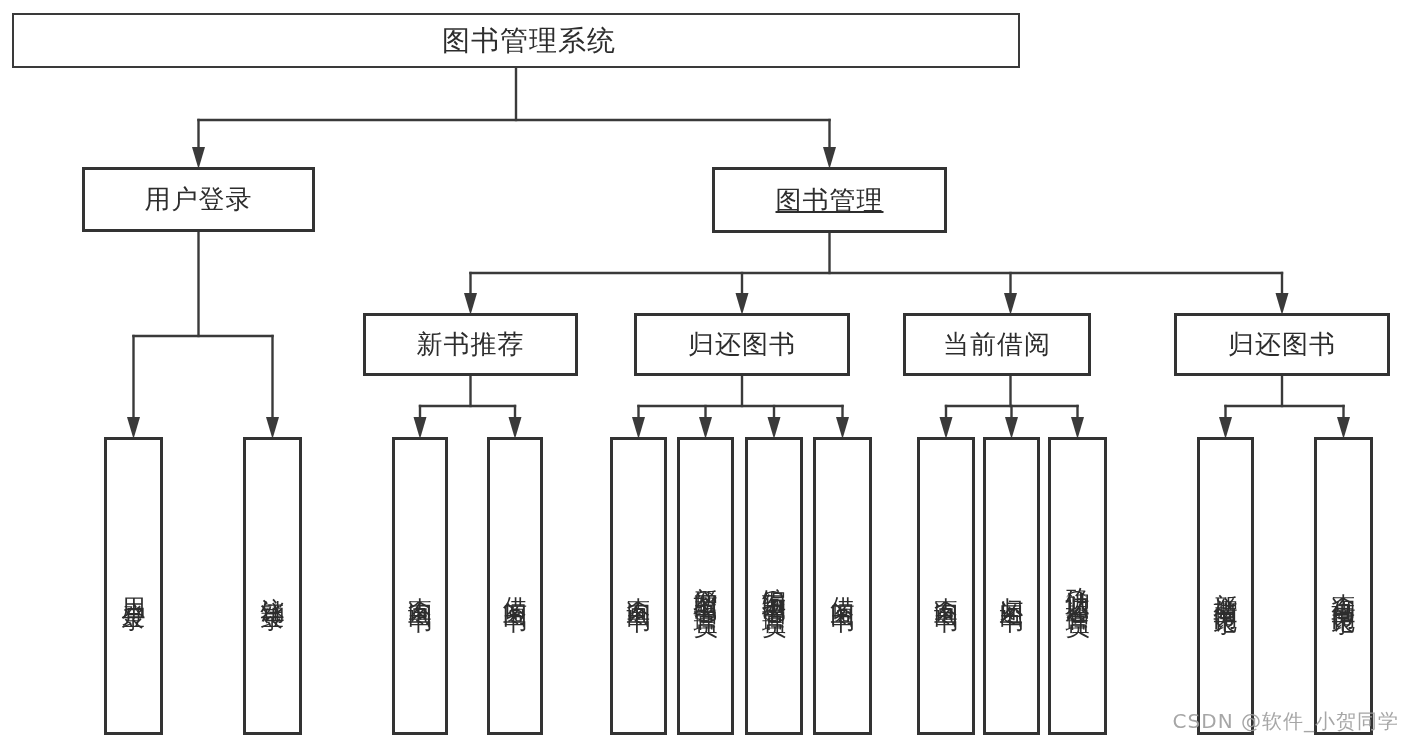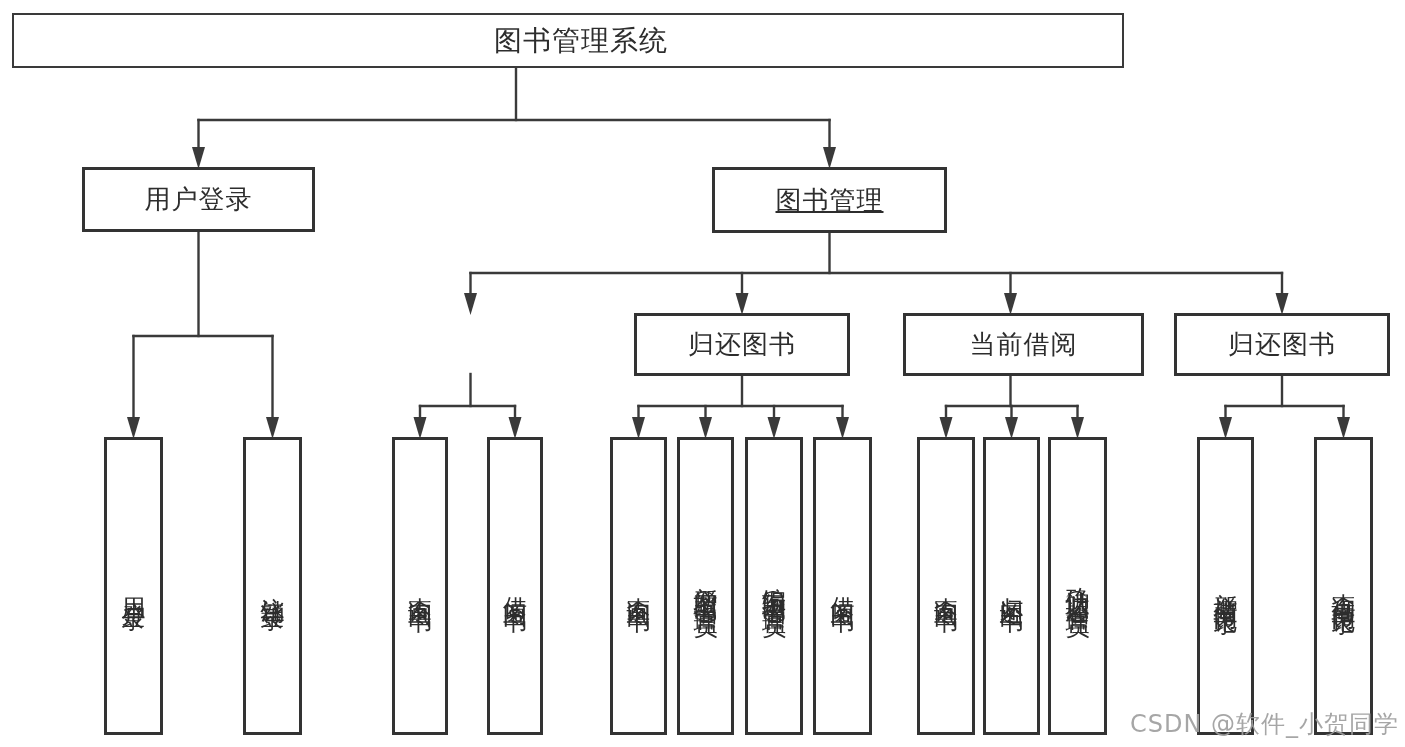--- a/index.html
+++ b/index.html
@@ -50,21 +50,21 @@
     text-orientation: mixed;
     letter-spacing: 4px;
     line-height: 1;
     white-space: nowrap;
   }
   .watermark {
     position: absolute;
     right: 6px;
     top: 708px;
     z-index: 3;
-    font-size: 24px;
+    font-size: 20px;
     letter-spacing: 1px;
     color: rgba(158, 158, 158, 0.92);
     white-space: nowrap;
   }
 </style>
 </head>
 <body>
 
 <div class="canvas">
 
@@ -116,27 +116,28 @@
       <line x1="1077.5" y1="406" x2="1077.5" y2="425" stroke="#3a3a3a" stroke-width="2.4" stroke-linecap="square"></line>
       <polygon points="1077.5,439 1071,417 1084,417" fill="#3a3a3a"></polygon>
       <line x1="1282" y1="374" x2="1282" y2="406" stroke="#3a3a3a" stroke-width="2.4" stroke-linecap="square"></line>
       <line x1="1225.5" y1="406" x2="1343.5" y2="406" stroke="#3a3a3a" stroke-width="2.4" stroke-linecap="square"></line>
       <line x1="1225.5" y1="406" x2="1225.5" y2="425" stroke="#3a3a3a" stroke-width="2.4" stroke-linecap="square"></line>
       <polygon points="1225.5,439 1219,417 1232,417" fill="#3a3a3a"></polygon>
       <line x1="1343.5" y1="406" x2="1343.5" y2="425" stroke="#3a3a3a" stroke-width="2.4" stroke-linecap="square"></line>
       <polygon points="1343.5,439 1337,417 1350,417" fill="#3a3a3a"></polygon>
     </svg>
 
-  <div class="node box-wide" style="left: 12px; top: 13px; width: 1112px; height: 55px; padding-left: 26px;">图书管理系统</div>
+  <div class="node box-wide" style="left: 12px; top: 13px; width: 1008px; height: 55px; padding-left: 26px;">图书管理系统</div>
 
   <div class="node box-mid" style="left: 82px; top: 167px; width: 233px; height: 65px;">用户登录</div>
   <div class="node box-mid" style="left: 712px; top: 167px; width: 235px; height: 66px; text-decoration: underline;">图书管理</div>
 
+  <div class="node box-mid" style="left: 363px; top: 313px; width: 215px; height: 63px;">新书推荐</div>
   <div class="node box-mid" style="left: 634px; top: 313px; width: 216px; height: 63px;">归还图书</div>
-  <div class="node box-mid" style="left: 903px; top: 313px; width: 241px; height: 63px;">当前借阅</div>
+  <div class="node box-mid" style="left: 903px; top: 313px; width: 188px; height: 63px;">当前借阅</div>
   <div class="node box-mid" style="left: 1174px; top: 313px; width: 216px; height: 63px;">归还图书</div>
 
   <div class="node box-tall" style="left: 104px; top: 437px; width: 59px; height: 298px;">
     <span class="v-text">用户登录</span>
   </div>
   <div class="node box-tall" style="left: 243px; top: 437px; width: 59px; height: 298px;">
     <span class="v-text">注销登录</span>
   </div>
 
   <div class="node box-tall" style="left: 392px; top: 437px; width: 56px; height: 298px;">

